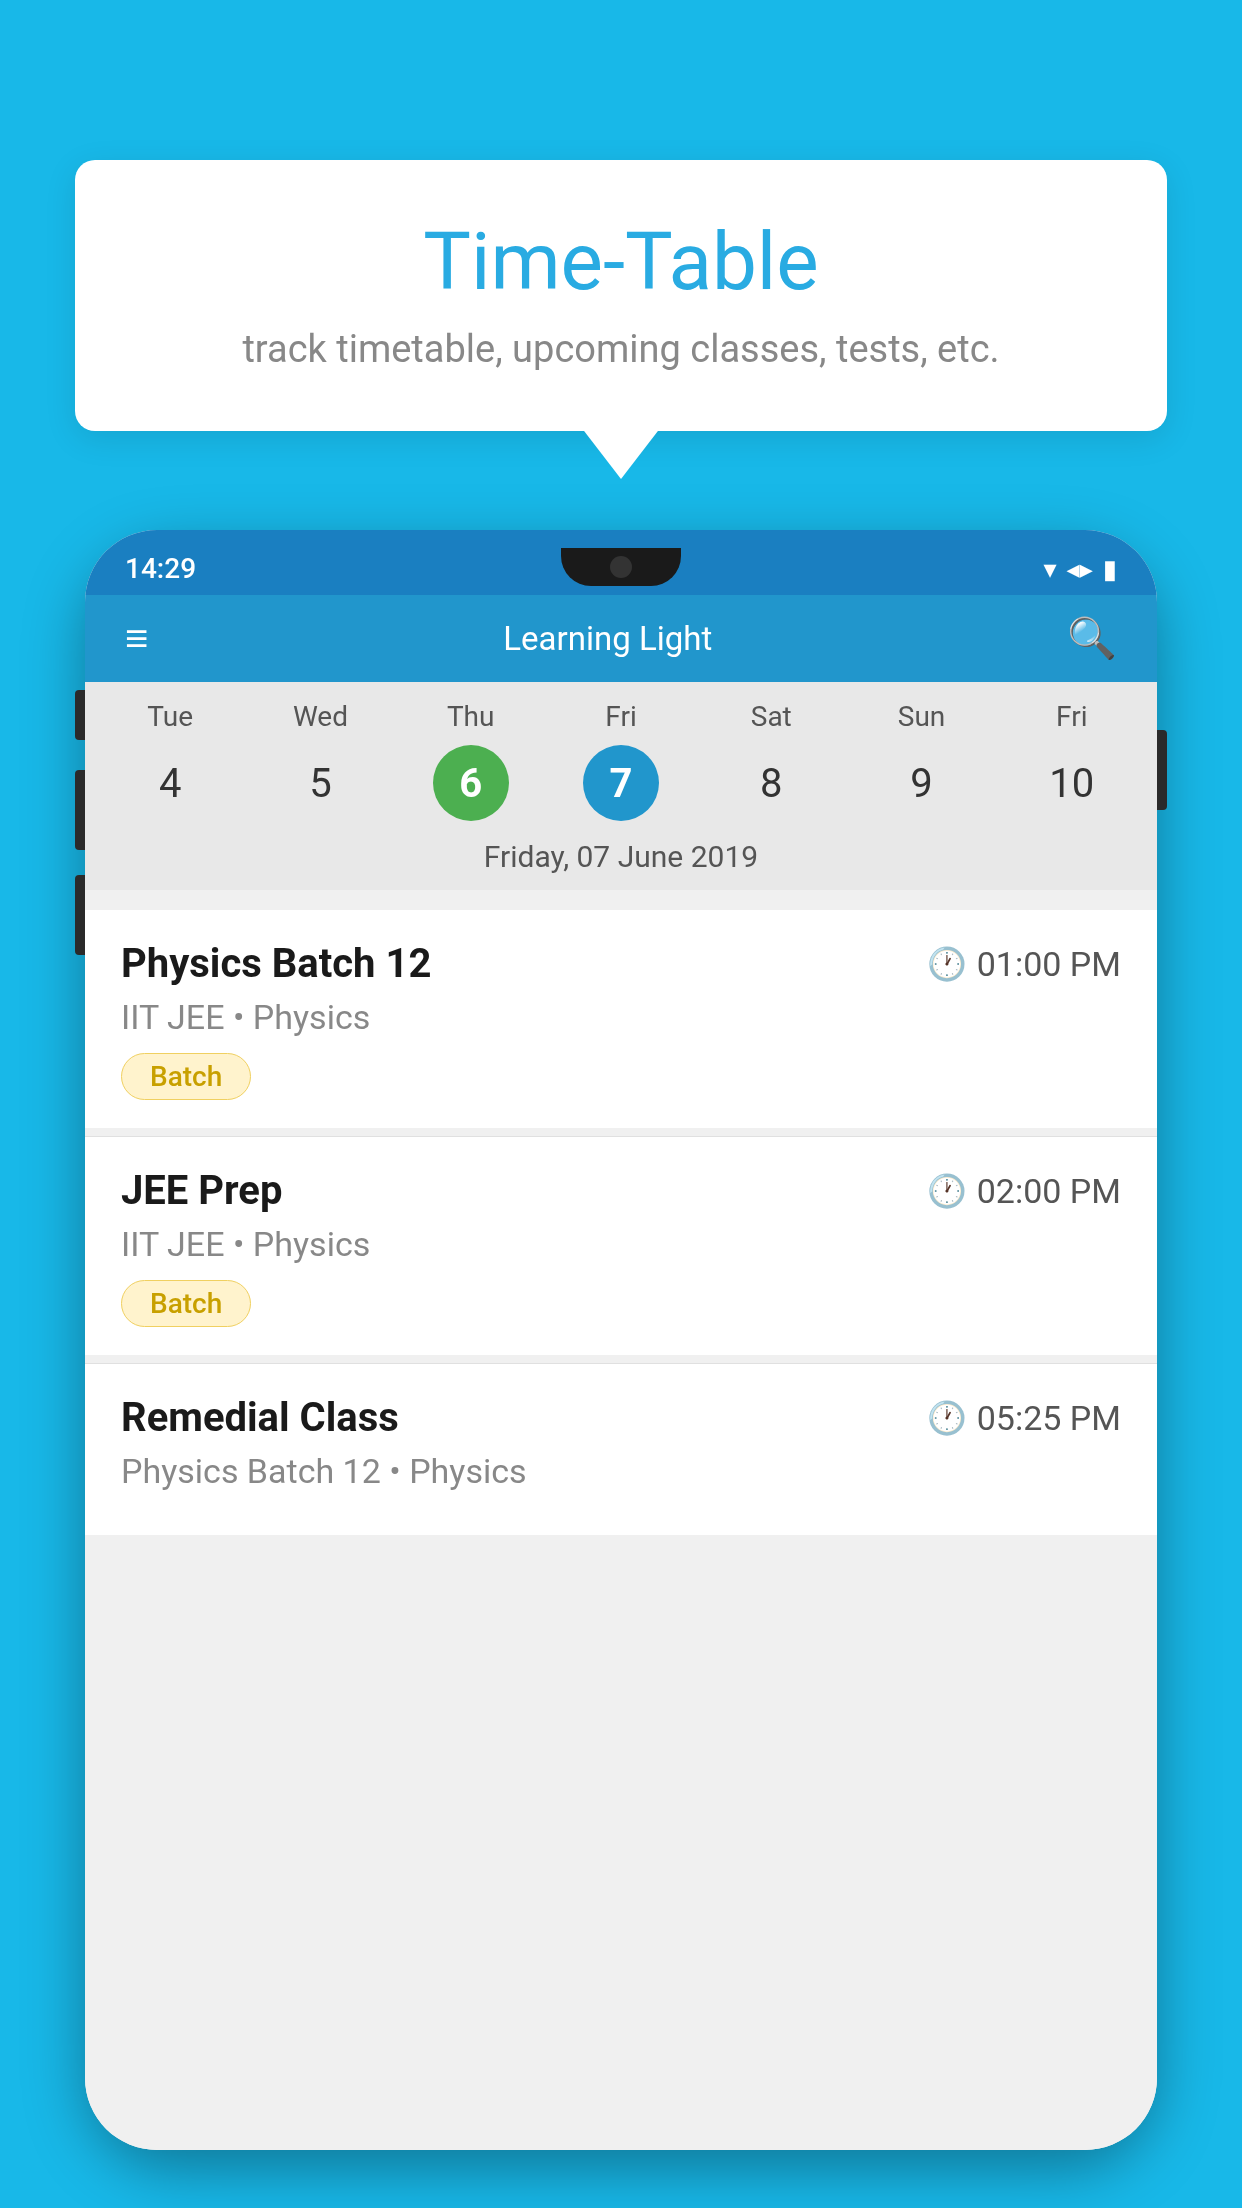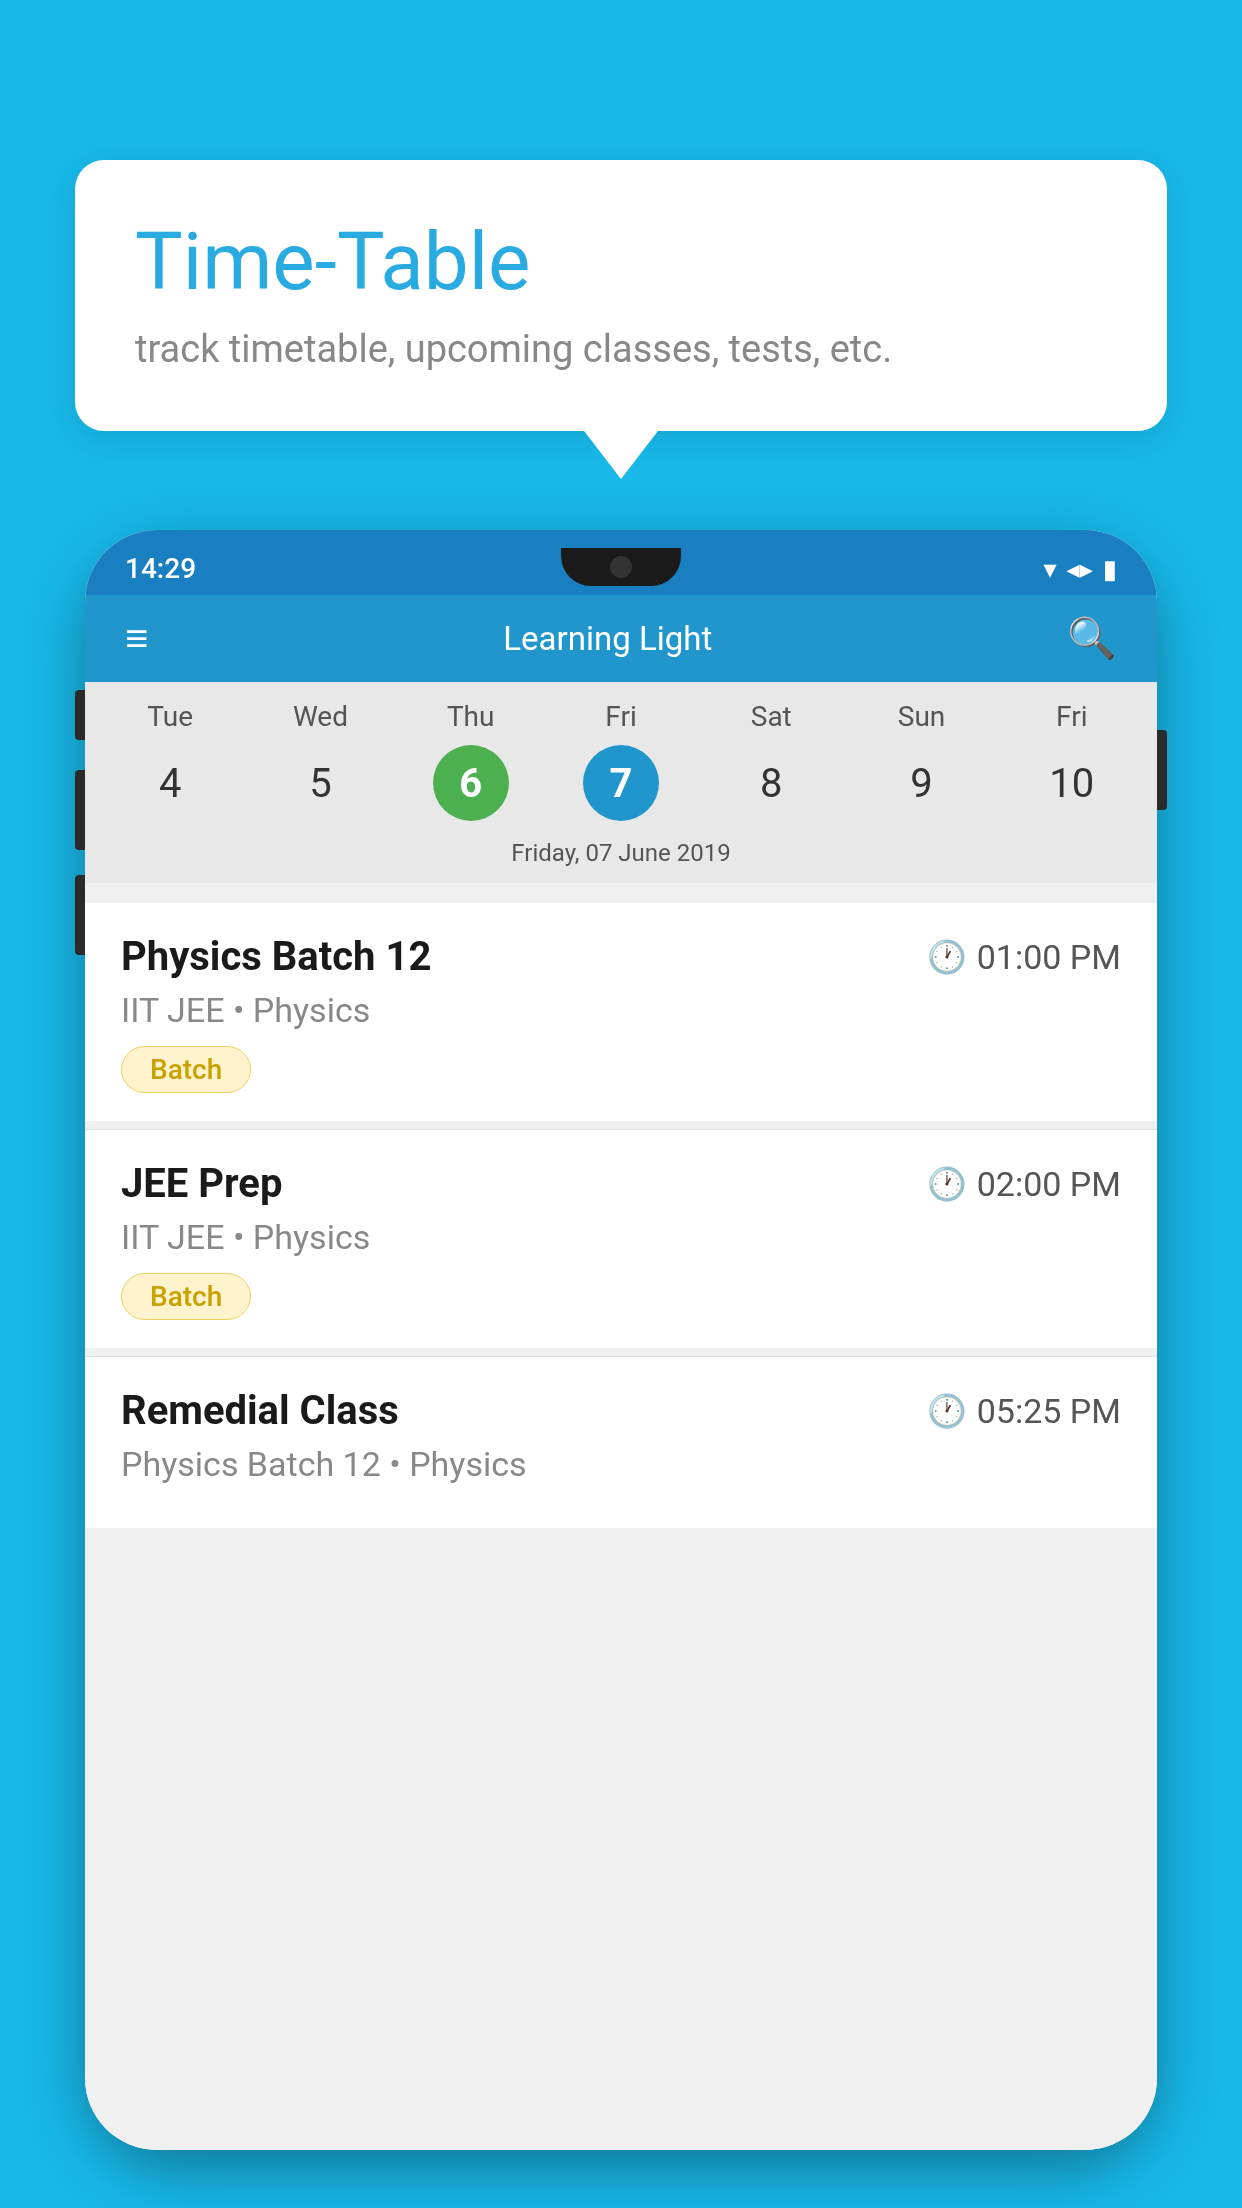--- a/index.html
+++ b/index.html
@@ -14,23 +14,23 @@
       position: relative;
     }
 
     
     .speech-bubble {
       position: absolute;
       top: 160px;
       left: 75px;
       right: 75px;
       background: white;
-      border-radius: 29px;
+      border-radius: 20px;
       padding: 55px 60px 60px;
-      text-align: left;
+      text-align: center;
       box-shadow: 0 8px 32px rgba(0,0,0,0.10);
     }
     .speech-bubble::after {
       content: '';
       position: absolute;
       bottom: -48px;
       left: 50%;
       transform: translateX(-50%);
       width: 0;
       height: 0;
@@ -227,21 +227,21 @@
       color: white;
       font-weight: 700;
     }
     .date-circle.selected {
       background: #2196cc;
       color: white;
       font-weight: 700;
     }
     .selected-date-label {
       text-align: center;
-      font-size: 24px;
+      font-size: 30px;
       color: #555;
       padding-bottom: 16px;
       background: #e8e8e8;
     }
 
     
     .content-area {
       flex: 1;
       background: #f0f0f0;
       overflow: hidden;

